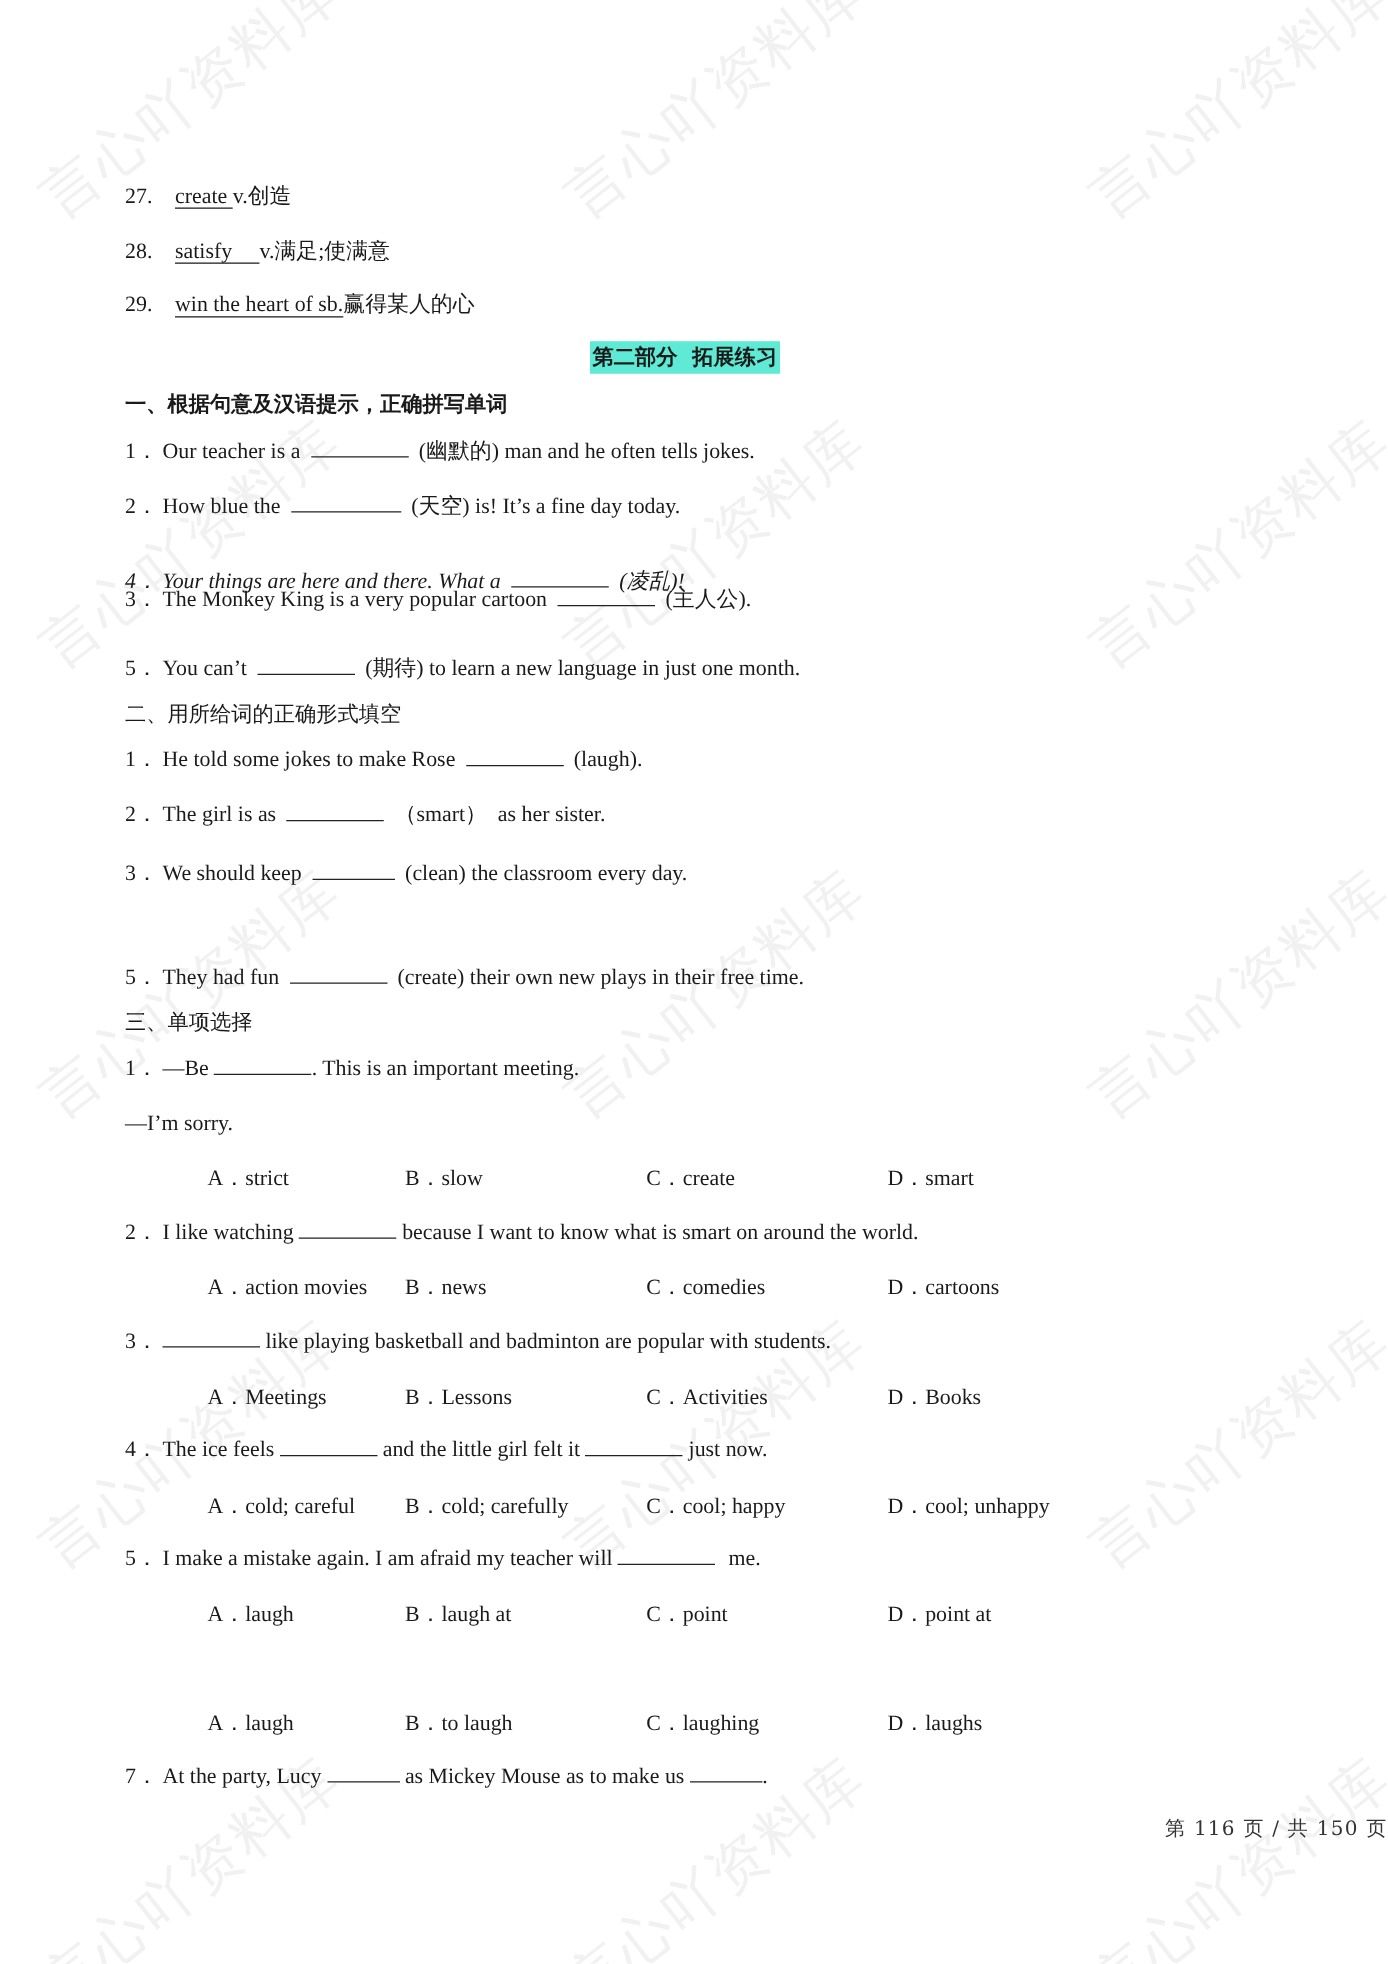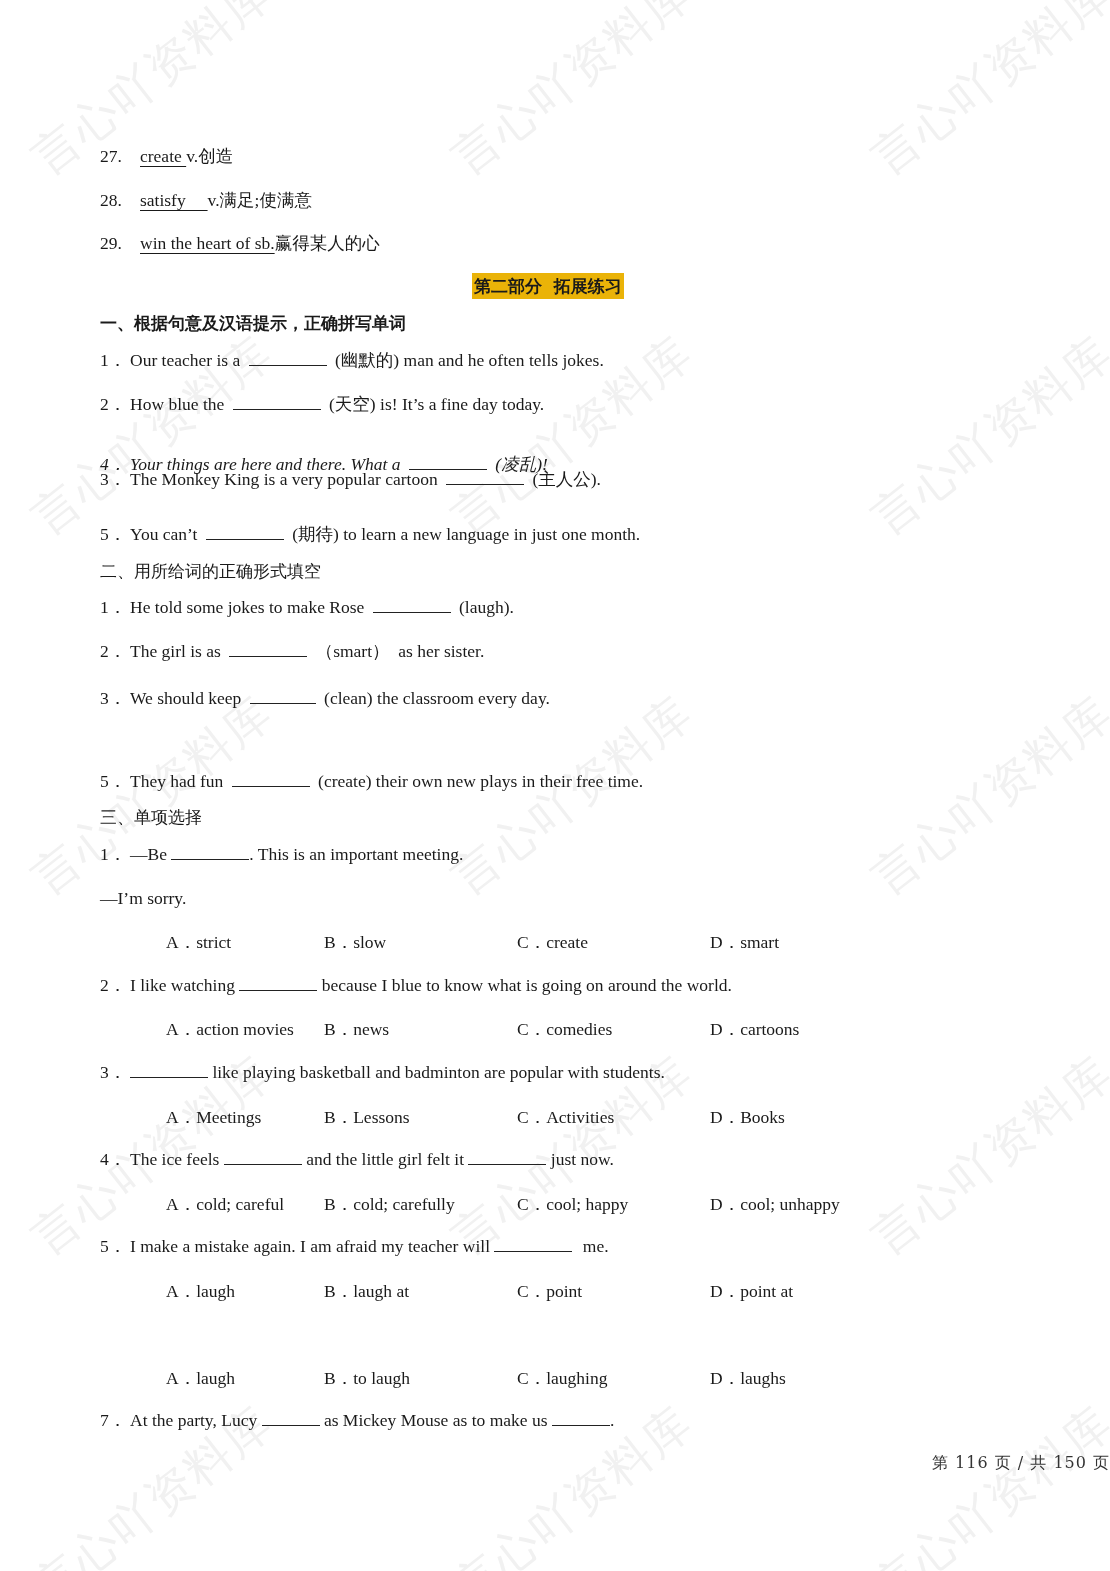--- a/index.html
+++ b/index.html
@@ -12,21 +12,21 @@
       position: absolute; font-family: "DejaVu Sans", sans-serif; font-size: 46px; color: #f1f1f1;
       transform: rotate(-38deg); transform-origin: left top; white-space: nowrap; letter-spacing: 2px;
     }
     .page { position: absolute; inset: 0; z-index: 1; }
     .line { position: absolute; left: 100px; font-size: 17.5px; white-space: nowrap; line-height: 22px; }
     .num { display: inline-block; width: 30px; }
     .vnum { display: inline-block; width: 40px; }
     .u { text-decoration: underline; text-underline-offset: 4px; }
     .blank { display: inline-block; border-bottom: 1px solid #222; height: 16px; vertical-align: baseline; margin: 0 4px; }
     .b78 { width: 78px; } .b88 { width: 88px; } .b70 { width: 66px; } .b58 { width: 58px; }
-    .section-title { position: absolute; left: 472px; top: 273px; background: #eab308; padding: 1px 2px;
+    .section-title { position: absolute; left: 472px; top: 273px; background: #5eead4; padding: 1px 2px;
       font-family: "DejaVu Sans", sans-serif; font-weight: bold; font-size: 17px; line-height: 24px; }
     .heading { position: absolute; left: 100px; font-family: "DejaVu Sans", sans-serif; font-weight: bold; font-size: 17px; }
     .heading.light { font-weight: normal; }
     .opts { position: absolute; left: 136px; font-size: 17.5px; white-space: nowrap; }
     .opt { position: absolute; top: 0; white-space: nowrap; margin-left: 30px; }
     .footer { position: absolute; left: 0; right: 0; top: 1453px; text-align: right;
       font-family: "DejaVu Serif", serif; font-size: 16px; color: #333; letter-spacing: 1px; }
     i { font-style: italic; }
   </style>
 </head>
@@ -102,21 +102,21 @@
   </div>
   <div class="line" style="top:887px;">—I’m sorry.</div>
   <div class="opts" style="top:930px;">
     <span class="opt" style="left:0px;">A．strict</span>
     <span class="opt" style="left:158px;">B．slow</span>
     <span class="opt" style="left:351px;">C．create</span>
     <span class="opt" style="left:544px;">D．smart</span>
   </div>
 
   <div class="line" style="top:974px;">
-    <span class="num">2．</span><span>I like watching </span><span class="blank b78" style="margin:0"></span><span> because I blue to know what is going on around the world.</span>
+    <span class="num">2．</span><span>I like watching </span><span class="blank b78" style="margin:0"></span><span> because I want to know what is smart on around the world.</span>
   </div>
   <div class="opts" style="top:1017px;">
     <span class="opt" style="left:0px;">A．action movies</span>
     <span class="opt" style="left:158px;">B．news</span>
     <span class="opt" style="left:351px;">C．comedies</span>
     <span class="opt" style="left:544px;">D．cartoons</span>
   </div>
 
   <div class="line" style="top:1061px;">
     <span class="num">3．</span><span></span><span class="blank b78" style="margin:0"></span><span> like playing basketball and badminton are popular with students.</span>

